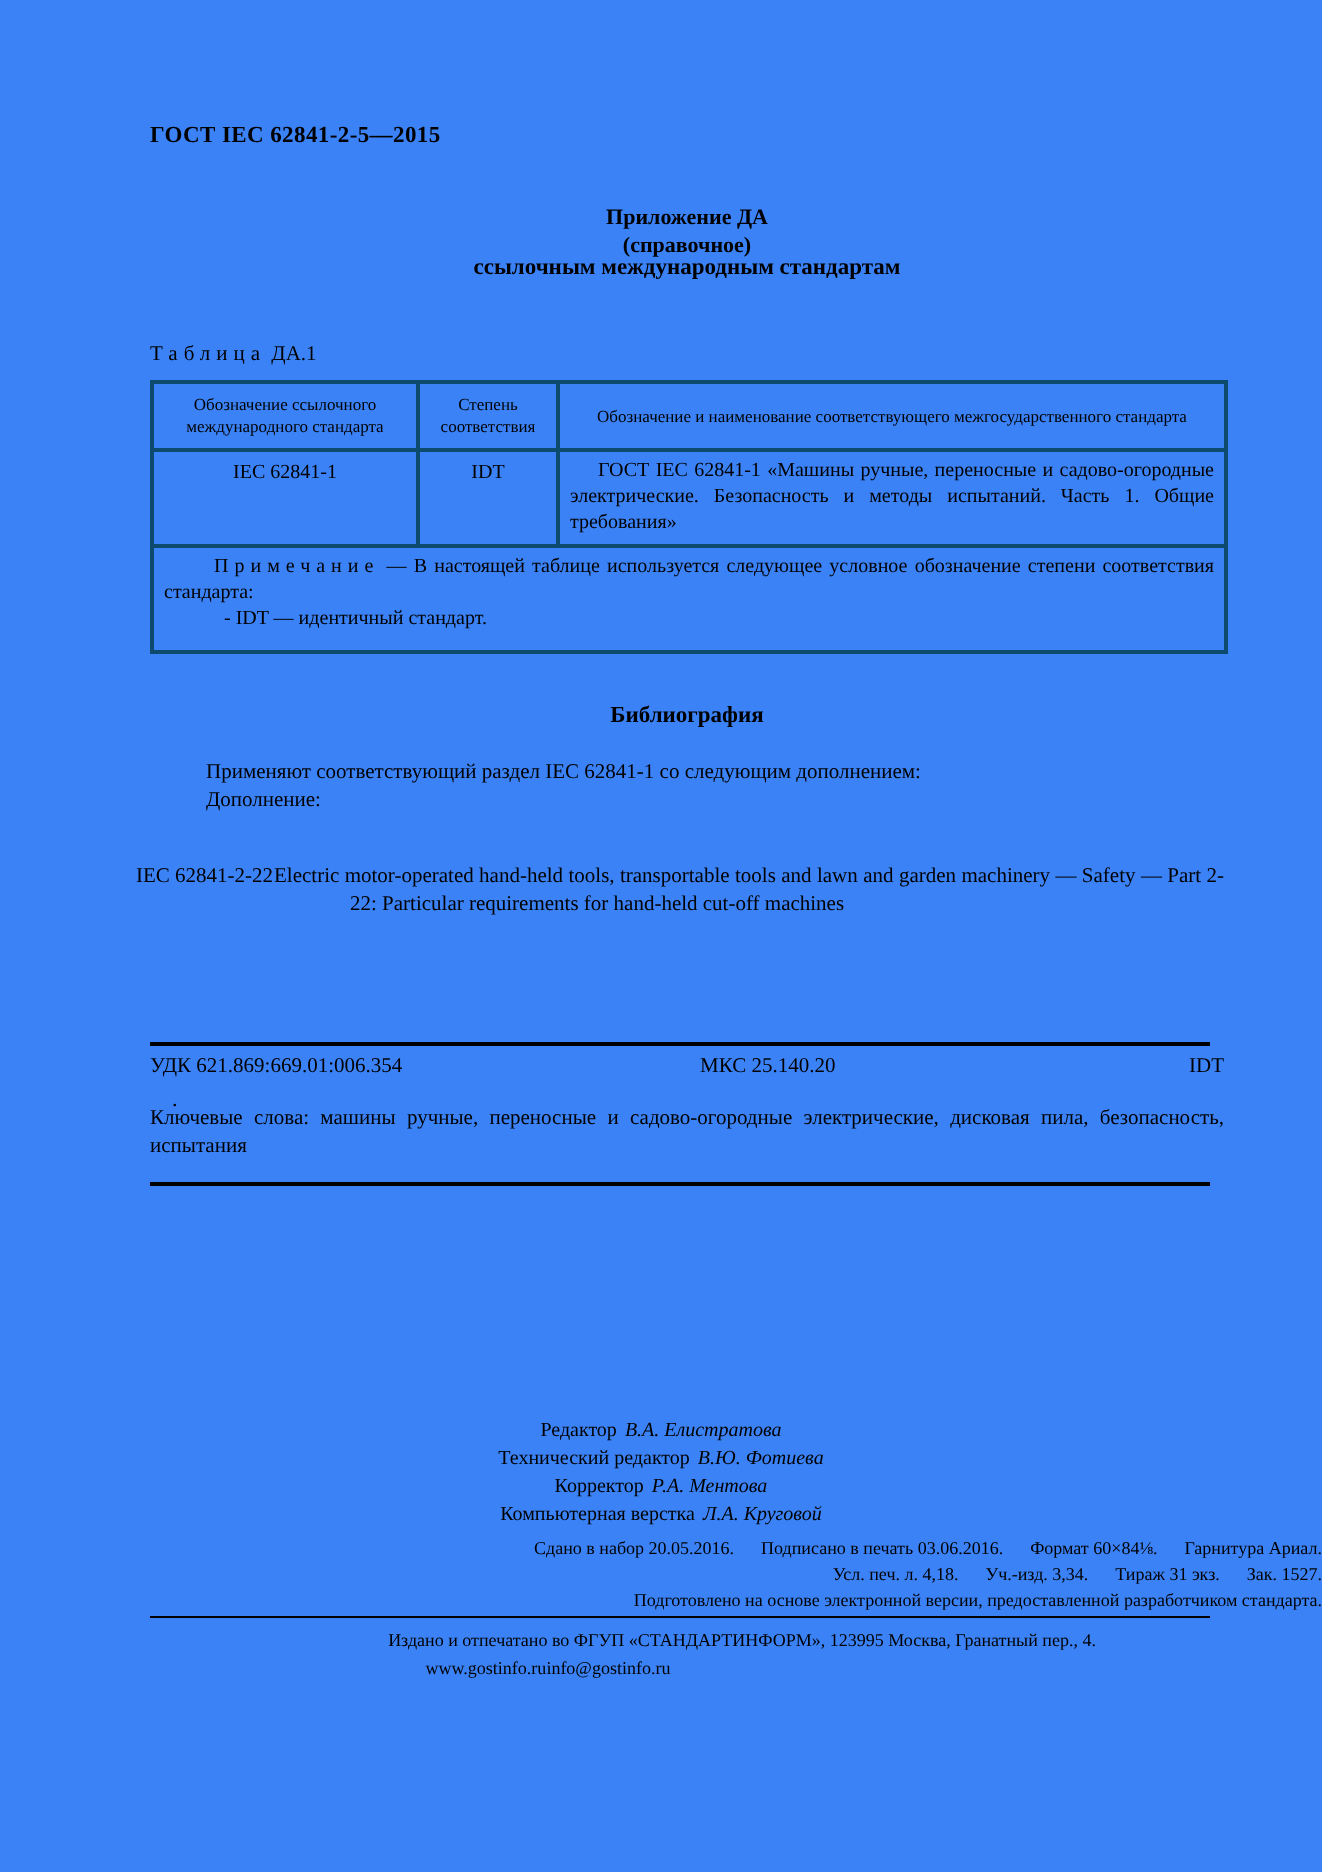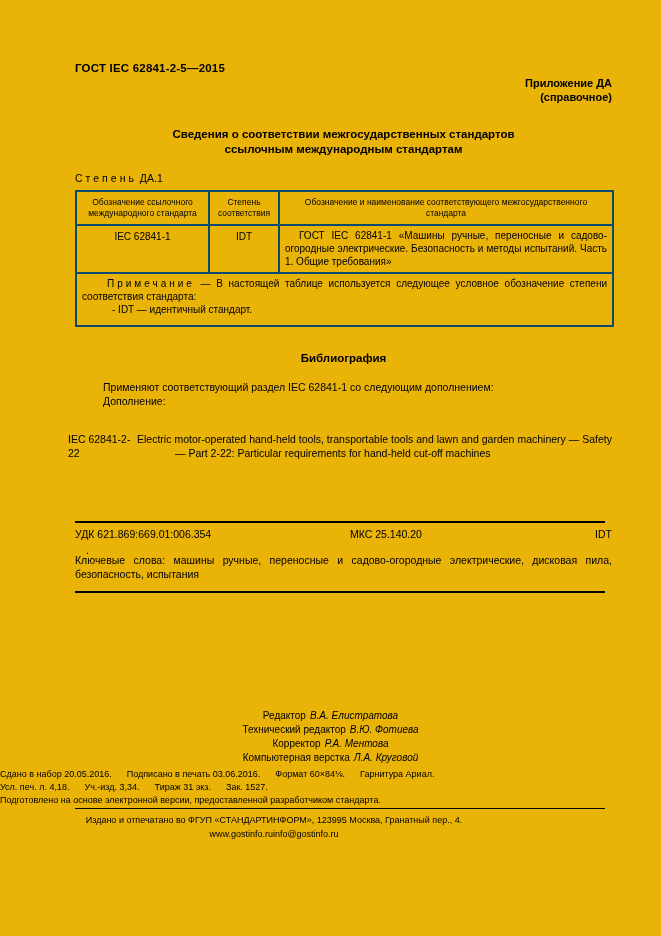--- a/index.html
+++ b/index.html
@@ -1,33 +1,33 @@
 <!DOCTYPE html>
 <html><head>
 <meta charset="utf-8">
 <style>
   html, body { margin: 0; padding: 0; background: #ffffff; }
   .page {
     position: relative;
     width: 661px;
     height: 936px;
-    background: #eab308;
+    background: #3b82f6;
     color: #000000;
-    font-family: Liberation Sans, sans-serif;
+    font-family: Liberation Serif, serif;
     overflow: hidden;
   }
 
   .doc-code {
     position: absolute; top: 62px; left: 75px;
     font-size: 11.5px; font-weight: bold; letter-spacing: 0.2px;
   }
 
   .annex-head {
-    position: absolute; top: 76px; left: 75px; width: 537px;
-    text-align: right; font-weight: bold; font-size: 11px; line-height: 14px;
+    position: absolute; top: 102px; left: 75px; width: 537px;
+    text-align: center; font-weight: bold; font-size: 11px; line-height: 14px;
   }
 
   .annex-title {
     position: absolute; top: 127px; left: 75px; width: 537px;
     text-align: center; font-weight: bold; font-size: 11.5px; line-height: 15px;
   }
 
   .table-caption {
     position: absolute; top: 172px; left: 75px; font-size: 10.5px;
   }
@@ -82,45 +82,44 @@
   .stray-mark { position: absolute; top: 544px; left: 86px; font-size: 11px; }
 
   .keywords {
     position: absolute; top: 553px; left: 75px; width: 537px;
     font-size: 10.5px; line-height: 14px; text-align: justify;
   }
 
   .staff { position: absolute; top: 709px; left: 0; width: 661px; text-align: center; font-size: 10px; line-height: 14px; }
   .staff-name { font-style: italic; margin-left: 4px; }
 
-  .print-info { position: absolute; top: 768px; left: 0; width: 661px; text-align: left; font-size: 9px; line-height: 13px; }
+  .print-info { position: absolute; top: 768px; left: 0; width: 661px; text-align: right; font-size: 9px; line-height: 13px; }
   .print-line { white-space: pre; }
 
-  .publisher-block { position: absolute; top: 813px; left: 0; width: 548px; text-align: center; font-size: 9px; line-height: 14px; }
+  .publisher-block { position: absolute; top: 813px; left: 0; width: 548px; text-align: right; font-size: 9px; line-height: 14px; }
   .footer-links { display: flex; justify-content: center; }
 </style>
 </head>
 <body>
 
 <div class="page">
 
   <div class="doc-code">ГОСТ IEC 62841-2-5—2015</div>
 
   <div class="annex-head">
     <div>Приложение ДА</div>
     <div>(справочное)</div>
   </div>
 
   <div class="annex-title">
-    <div>Сведения о соответствии межгосударственных стандартов</div>
     <div>ссылочным международным стандартам</div>
   </div>
 
   <div class="table-caption">
-    <span class="spaced">Степень</span>
+    <span class="spaced">Таблица</span>
     <span>ДА.1</span>
   </div>
 
   <table class="da-table">
     <colgroup>
       <col style="width:133px">
       <col style="width:70px">
       <col style="width:334px">
     </colgroup>
     <tbody>

